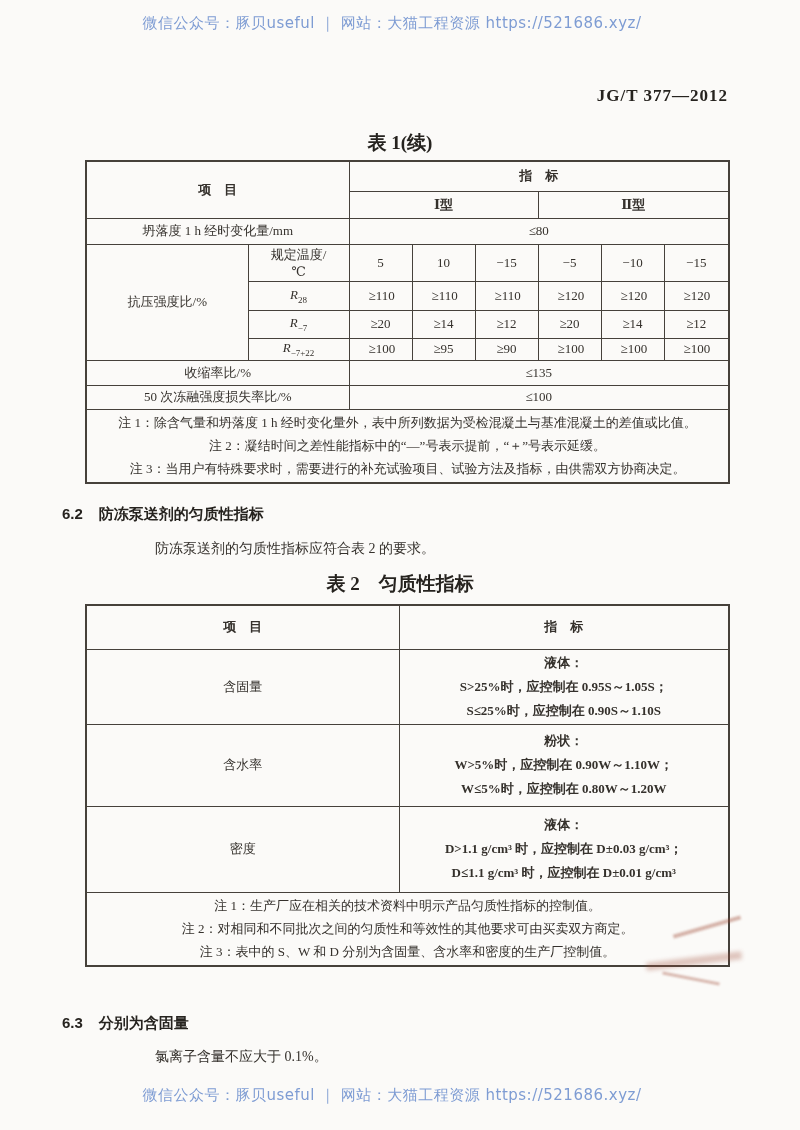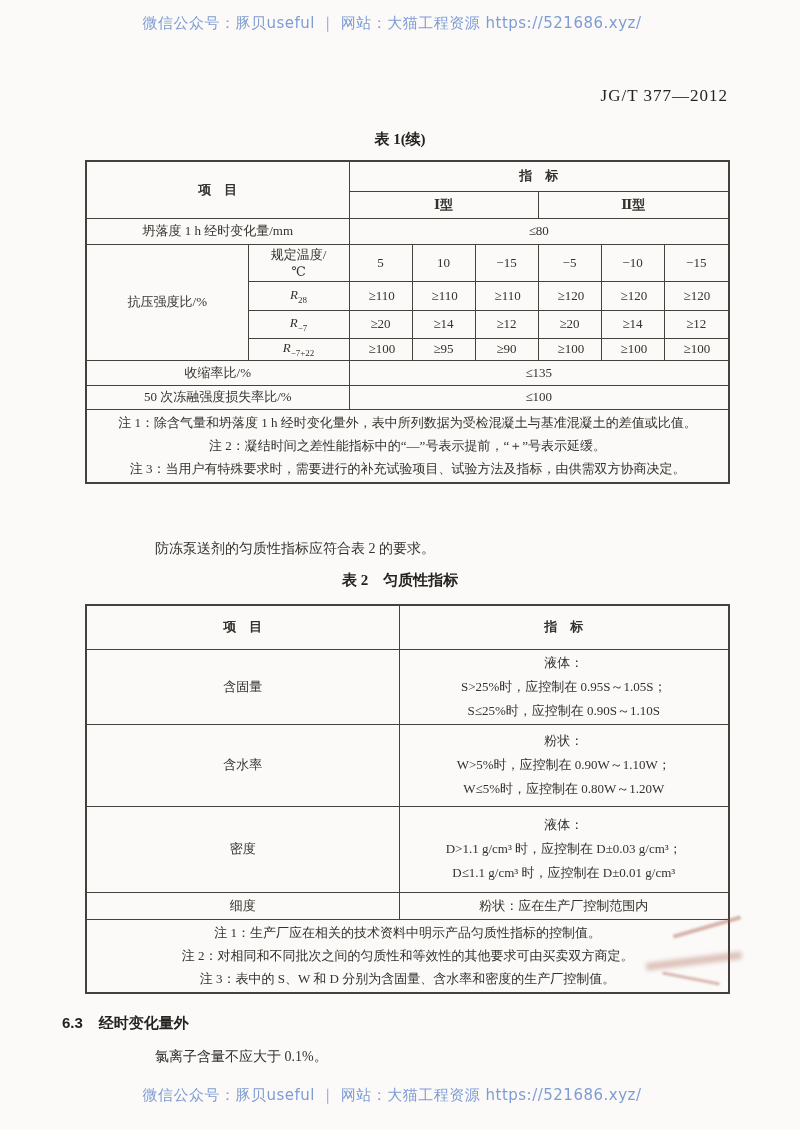--- a/index.html
+++ b/index.html
@@ -18,25 +18,25 @@
   }
   .watermark{
     position:absolute;left:0;right:16px;text-align:center;
     color:var(--watermark);font-size:15px;letter-spacing:.5px;
     font-family:"DejaVu Sans","Liberation Sans",sans-serif;
   }
   .wm-top{top:14px;}
   .wm-bottom{top:1086px;}
   .doc-code{
     position:absolute;top:86px;right:72px;
-    font-size:17px;font-weight:normal;letter-spacing:1px;color:#26231f;margin-left:25px;
+    font-size:17px;font-weight:bold;letter-spacing:1px;color:#26231f;margin-left:25px;
   }
   .tbl-title{
     position:absolute;left:0;right:0;text-align:center;
-    font-weight:bold;font-size:15px;color:#26231f;
+    font-weight:bold;font-size:19px;color:#26231f;
   }
   .t1-title{top:130px;}
   .t2-title{top:571px;}
   .sec-heading{
     position:absolute;left:62px;font-weight:bold;font-size:15px;color:#26231f;
     font-family:"Liberation Sans","DejaVu Sans",sans-serif;
   }
   .sec-heading .num{margin-right:16px;}
   .sec-body{position:absolute;left:115px;font-size:14px;color:var(--ink);padding-left:40px;}
   .h62{top:505px;} .b62{top:540px;}
@@ -62,20 +62,21 @@
   td.notes{
     text-align:left;padding:7px 10px 7px 28px;
     font-size:12.5px;line-height:1.8;vertical-align:top;
   }
   .note-line{white-space:nowrap;}
   .rsym{font-style:italic;font-family:"Liberation Serif",serif;}
   td sub{font-size:9px;}
   td.ind{
     text-align:left;padding:4px 6px 4px 12px;line-height:1.85;
     vertical-align:middle;
+    font-weight:bold;
   }
   .smudge{position:absolute;left:640px;top:915px;width:115px;height:80px;pointer-events:none;}
   .smudge span{position:absolute;display:block;border-top-style:solid;border-top-color:var(--smudge);}
   .smudge .s1{top:10px;left:32px;width:70px;border-top-width:4px;transform:rotate(-16deg);opacity:.40;filter:blur(1.2px);}
   .smudge .s2{top:42px;left:6px;width:96px;border-top-width:8px;transform:rotate(-7deg);opacity:.30;filter:blur(2px);}
   .smudge .s3{top:62px;left:22px;width:58px;border-top-width:3px;transform:rotate(11deg);opacity:.38;filter:blur(1px);}
 </style>
 </head>
 <body>
 
@@ -159,20 +160,23 @@
     <tr class="rh74">
       <td class="notes" colspan="8">
         <div class="note-line">注 1：除含气量和坍落度 1 h 经时变化量外，表中所列数据为受检混凝土与基准混凝土的差值或比值。</div>
         <div class="note-line">注 2：凝结时间之差性能指标中的“—”号表示提前，“＋”号表示延缓。</div>
         <div class="note-line">注 3：当用户有特殊要求时，需要进行的补充试验项目、试验方法及指标，由供需双方协商决定。</div>
       </td>
     </tr>
   </tbody>
     </table>
 
+  <div class="sec-heading h62">
+    <span class="num">6.2</span><span>防冻泵送剂的匀质性指标</span>
+  </div>
   <div class="sec-body b62">防冻泵送剂的匀质性指标应符合表 2 的要求。</div>
 
   <div class="tbl-title t2-title">表 2　匀质性指标</div>
 
   <table class="scan" id="t2">
     <colgroup>
       <col style="width:313px">
         <col style="width:330px">
     </colgroup>
     <tbody>
@@ -197,42 +201,36 @@
       </td>
     </tr>
     <tr class="rh86">
       <td>密度</td>
       <td class="ind">
         <div>液体：</div>
         <div>D&gt;1.1 g/cm³ 时，应控制在 D±0.03 g/cm³；</div>
         <div>D≤1.1 g/cm³ 时，应控制在 D±0.01 g/cm³</div>
       </td>
     </tr>
-    <tr class="rh22">
-      <td>细度</td>
-      <td class="ind">
-        <div>粉状：应在生产厂控制范围内</div>
-      </td>
-    </tr>
     <tr class="rh66">
       <td class="notes" colspan="2">
         <div class="note-line">注 1：生产厂应在相关的技术资料中明示产品匀质性指标的控制值。</div>
         <div class="note-line">注 2：对相同和不同批次之间的匀质性和等效性的其他要求可由买卖双方商定。</div>
         <div class="note-line">注 3：表中的 S、W 和 D 分别为含固量、含水率和密度的生产厂控制值。</div>
       </td>
     </tr>
   </tbody>
     </table>
 
   <div class="smudge">
     <span class="s1"></span>
     <span class="s2"></span>
     <span class="s3"></span>
   </div>
 
   <div class="sec-heading h63">
-    <span class="num">6.3</span><span>经时变化量外</span>
+    <span class="num">6.3</span><span>分别为含固量</span>
   </div>
   <div class="sec-body b63">氯离子含量不应大于 0.1%。</div>
 
   <div class="watermark wm-bottom">微信公众号：豚贝useful ｜ 网站：大猫工程资源 https://521686.xyz/</div>
 
 </div>
 
 </body></html>

